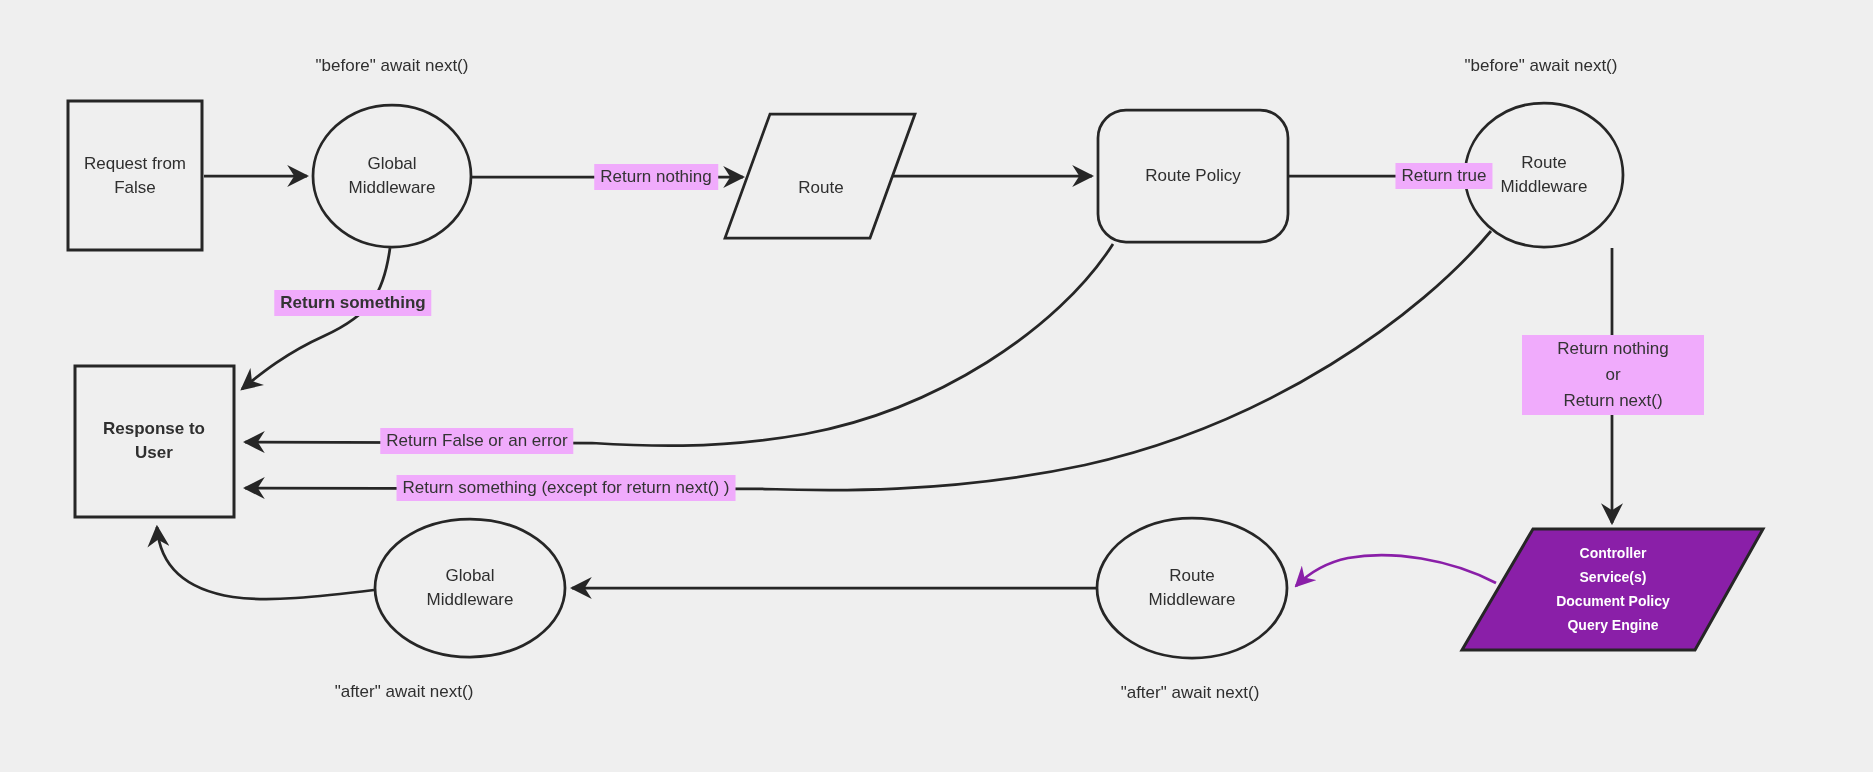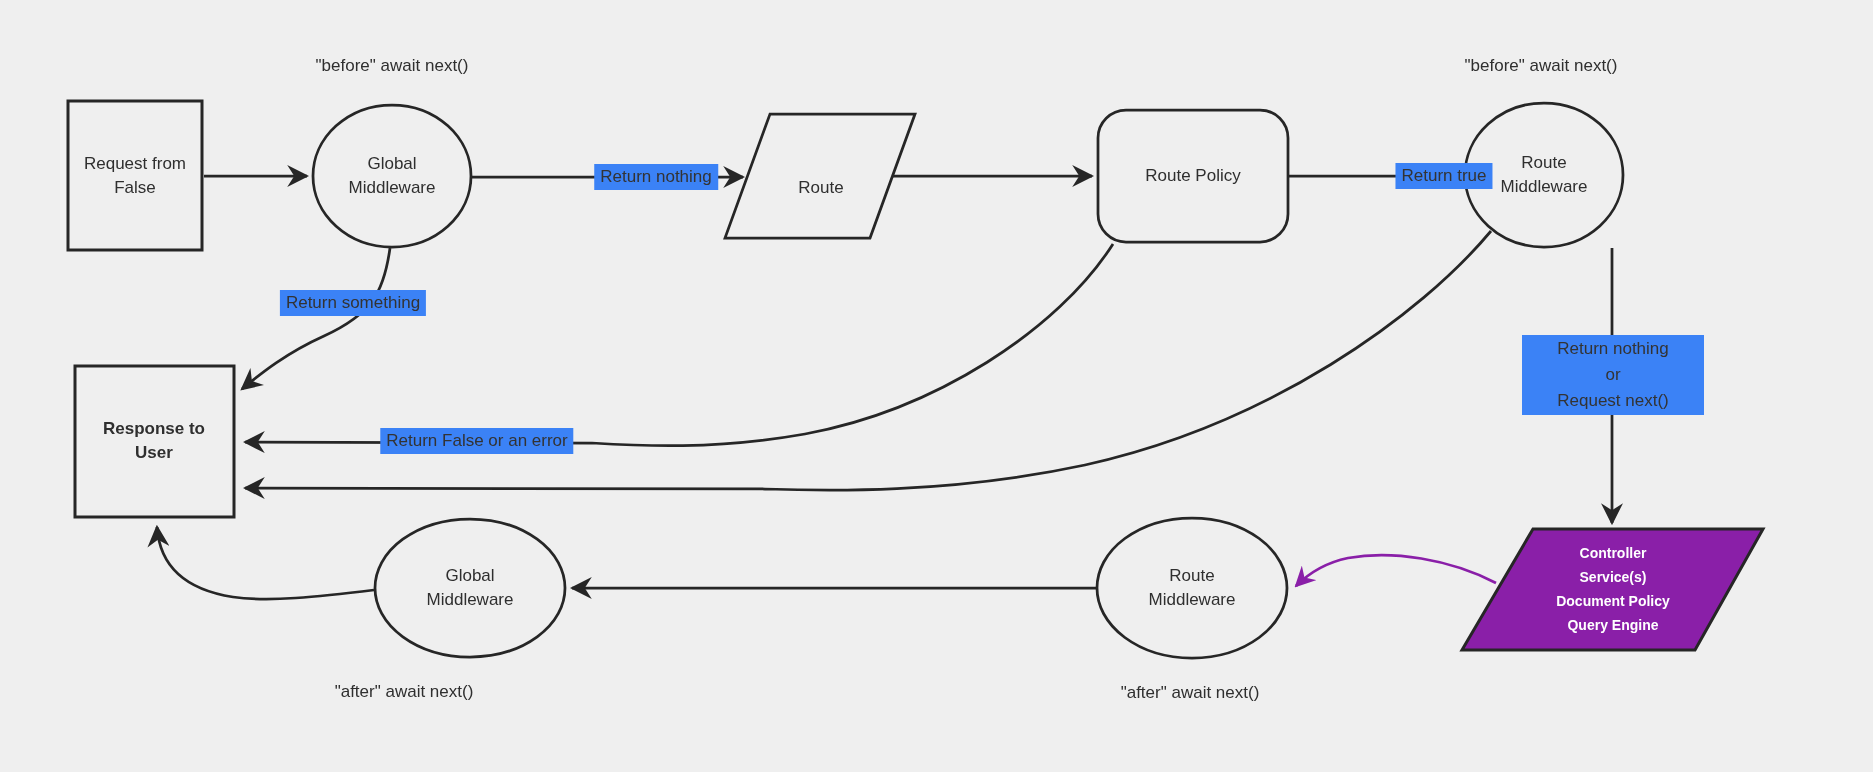--- a/index.html
+++ b/index.html
@@ -19,21 +19,21 @@
     position: absolute;
     transform: translate(-50%, -50%);
     font-size: 17px;
     line-height: 24px;
     color: #2f2f2f;
     text-align: center;
     white-space: normal;
   }
   .node-label { pointer-events: none; }
   .edge-label {
-    background: #3b82f6;
+    background: #f0abfc;
     padding: 1px 6px;
     white-space: nowrap;
     color: #333333;
   }
   .edge-label.multiline { white-space: normal; line-height: 26px; }
   .annotation { white-space: nowrap; color: #2f2f2f; }
   .controller-label {
     color: #ffffff;
     font-weight: bold;
     font-size: 14px;
@@ -96,21 +96,22 @@
   <div class="lbl node-label" style="left:1192px; top:588px; width:120px;">Route Middleware</div>
   <div class="lbl node-label" style="left:470px; top:588px; width:110px;">Global Middleware</div>
 
   <div class="lbl annotation" style="left:392px; top:66px;">"before" await next()</div>
   <div class="lbl annotation" style="left:1541px; top:66px;">"before" await next()</div>
   <div class="lbl annotation" style="left:404px; top:692px;">"after" await next()</div>
   <div class="lbl annotation" style="left:1190px; top:693px;">"after" await next()</div>
 
   <div class="lbl edge-label" style="left:656px; top:177px;">Return nothing</div>
   <div class="lbl edge-label" style="left:1444px; top:176px;">Return true</div>
-  <div class="lbl edge-label" style="left:353px; top:303px;">Return something</div>
+  <div class="lbl edge-label" style="left:353px; top:303px;font-weight:bold;">Return something</div>
   <div class="lbl edge-label" style="left:477px; top:441px;text-align:right;">Return False or an error</div>
+  <div class="lbl edge-label" style="left:566px; top:488px;">Return something (except for return next() )</div>
   <div class="lbl edge-label multiline" style="left:1613px; top:375px; width:170px;">
     <div>Return nothing</div>
     <div>or</div>
-    <div>Request next()</div>
+    <div>Return next()</div>
   </div>
 
 </div>
 
 </body></html>

